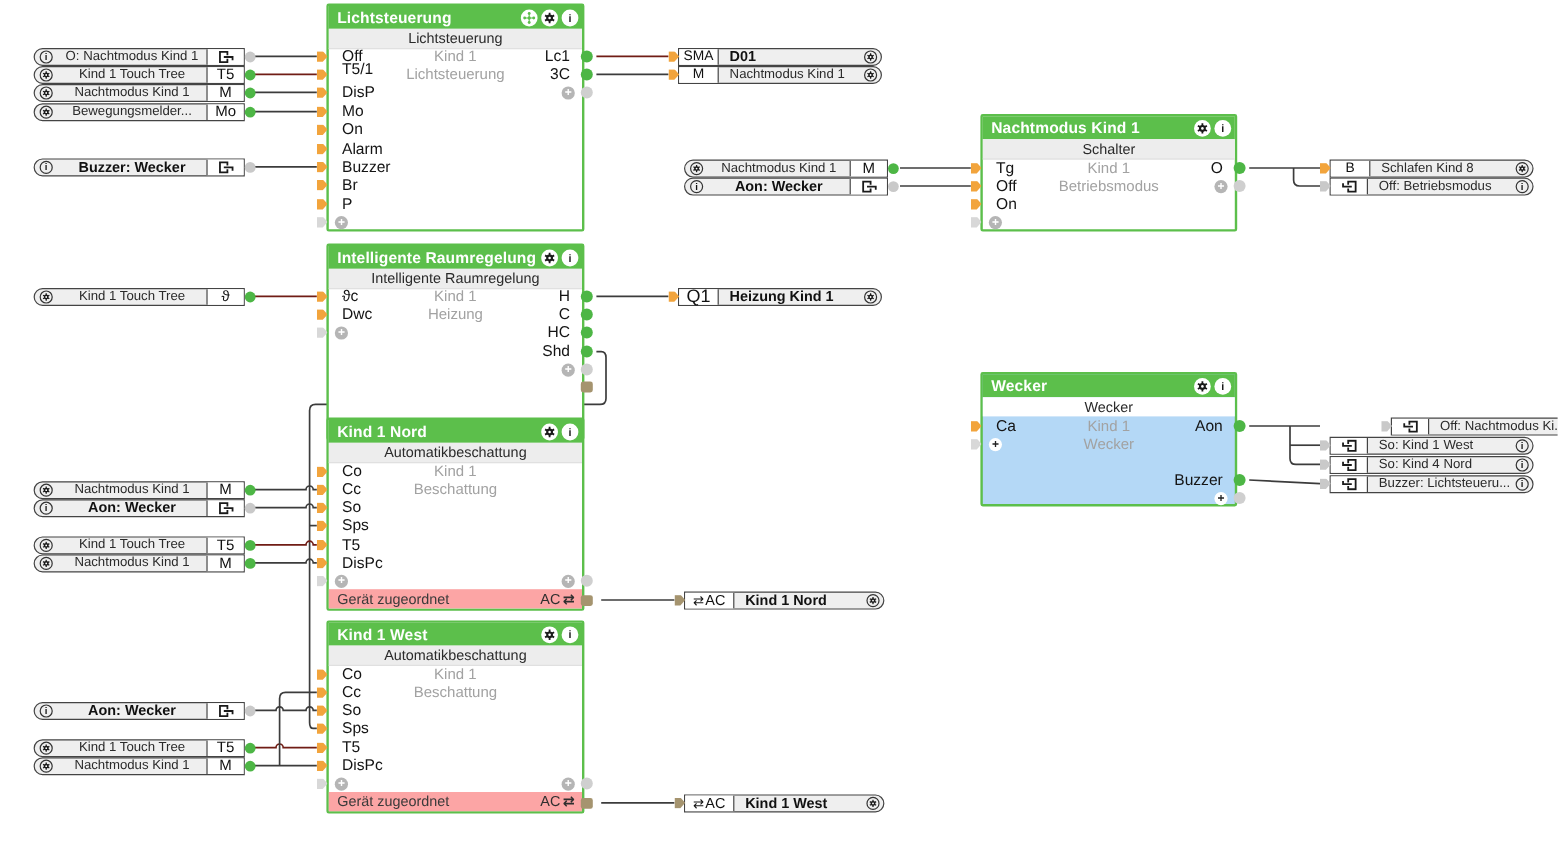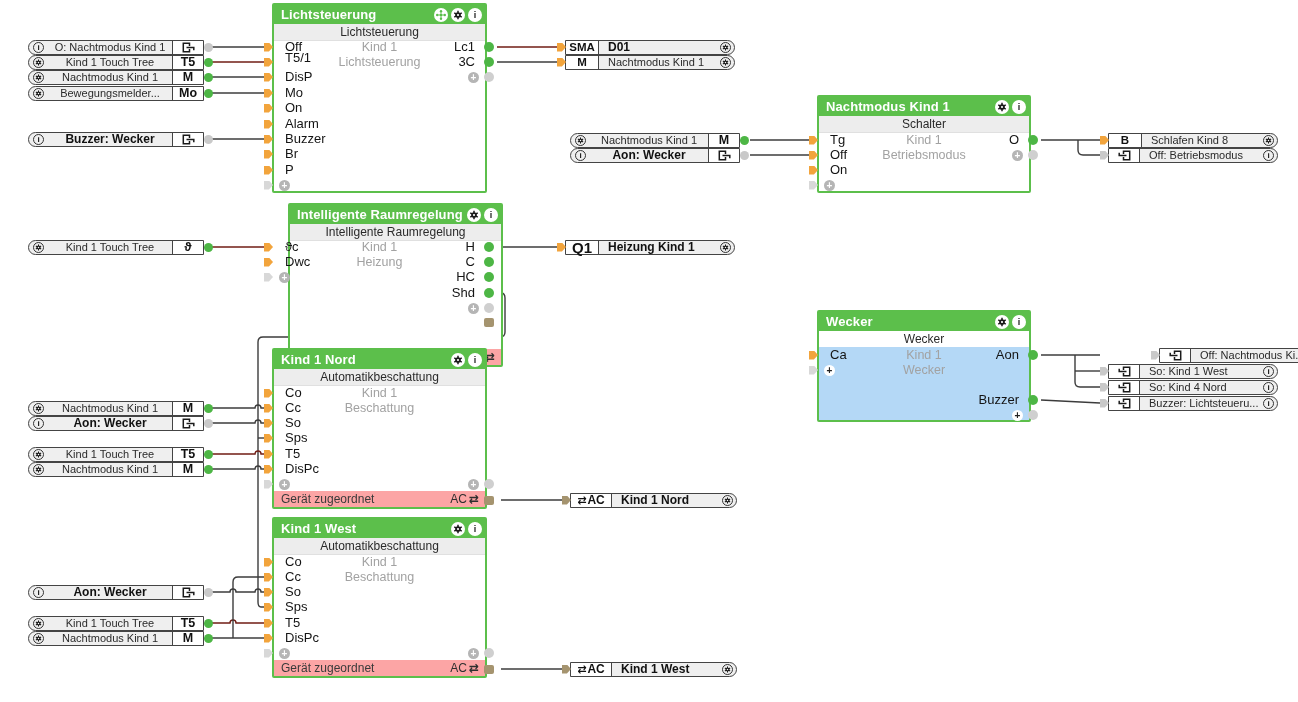--- a/index.html
+++ b/index.html
@@ -44,21 +44,21 @@
   .conn.left{border-radius:8px 0 0 8px;}
   .conn.right{border-radius:0 8px 8px 0;}
   .cap{flex:0 0 19px;display:flex;align-items:center;justify-content:center;}
   .capicon{width:11px;height:11px;border-radius:50%;border:1px solid #333;box-sizing:border-box;background:transparent;
            display:flex;align-items:center;justify-content:center;font-size:8px;font-weight:bold;color:#111;cursor:pointer;}
   .clbl{flex:1;display:flex;align-items:center;justify-content:center;font-size:11px;color:#2a2a2a;
         white-space:nowrap;overflow:hidden;}
   .conn.right .clbl{justify-content:flex-start;padding-left:9px;}
   .clbl.bold{font-size:12px;font-weight:bold;color:#111;}
   .csym{display:flex;align-items:center;justify-content:center;background:#fff;
-        font-size:12.5px;font-weight:bold;color:#111;white-space:nowrap;}
+        font-size:12.5px;font-weight:normal;color:#111;white-space:nowrap;}
   .conn.left .csym{border-left:1.5px solid #444;flex:0 0 30px;}
   .conn.right .csym{border-right:1.5px solid #444;flex:0 0 32px;}
   .csym .swap{font-family:"DejaVu Sans",sans-serif;font-size:11px;margin-right:1px;}
   .cnub{position:absolute;width:9px;height:9px;border-radius:50%;background:#4db645;top:2px;}
   .cnub.gray{background:#c9c9c9;}
   .ctab{position:absolute;width:9px;height:9px;top:2px;background:#f2a43c;
         clip-path:polygon(0 0,55% 0,100% 50%,55% 100%,0 100%);}
   .ctab.gray{background:#c9c9c9;}
   .ctab.tan{background:#a5946f;}
 </style>
@@ -149,21 +149,21 @@
     <div class="ptab" style="left: 264px; top: 165.5px;"></div>
     <div class="pin-label" style="left: 285px; top: 162px;">P</div>
     <div class="ptab gray" style="left: 264px; top: 180.5px;"></div>
     <div class="plusc" style="left: 279px; top: 179.5px;">+</div>
     <div class="pnub" style="left: 484px; top: 42px;"></div>
     <div class="pout-label" style="left: 389px; top: 39px; width: 86px;">Lc1</div>
     <div class="pnub" style="left: 484px; top: 57px;"></div>
     <div class="pout-label" style="left: 389px; top: 54px; width: 86px;">3C</div>
     <div class="pnub gray" style="left: 484px; top: 72px;"></div>
     <div class="plusc" style="left: 468px; top: 71.5px;">+</div>
-    <div class="block" style="left: 288px; top: 203px; width: 215px; height: 164px;">
+    <div class="block" style="left: 272px; top: 203px; width: 215px; height: 164px;">
       <div class="bheader">
         <span class="btitle">Intelligente Raumregelung</span>
         <span class="hicon">
           <svg width="10" height="10" viewBox="0 0 12 12">
             <line x1="1.4966679003209187" y1="3.4000000000000004" x2="10.503332099679081" y2="8.6" stroke="#1a1a1a" stroke-width="1.8"></line>
             <line x1="6" y1="0.7999999999999998" x2="6" y2="11.2" stroke="#1a1a1a" stroke-width="1.8"></line>
             <line x1="10.503332099679081" y1="3.399999999999998" x2="1.4966679003209196" y2="8.600000000000001" stroke="#1a1a1a" stroke-width="1.8"></line>
             <circle cx="6" cy="6" r="3.4" fill="#1a1a1a"></circle>
             <circle cx="6" cy="6" r="1.3" fill="#ffffff"></circle>
           </svg>

